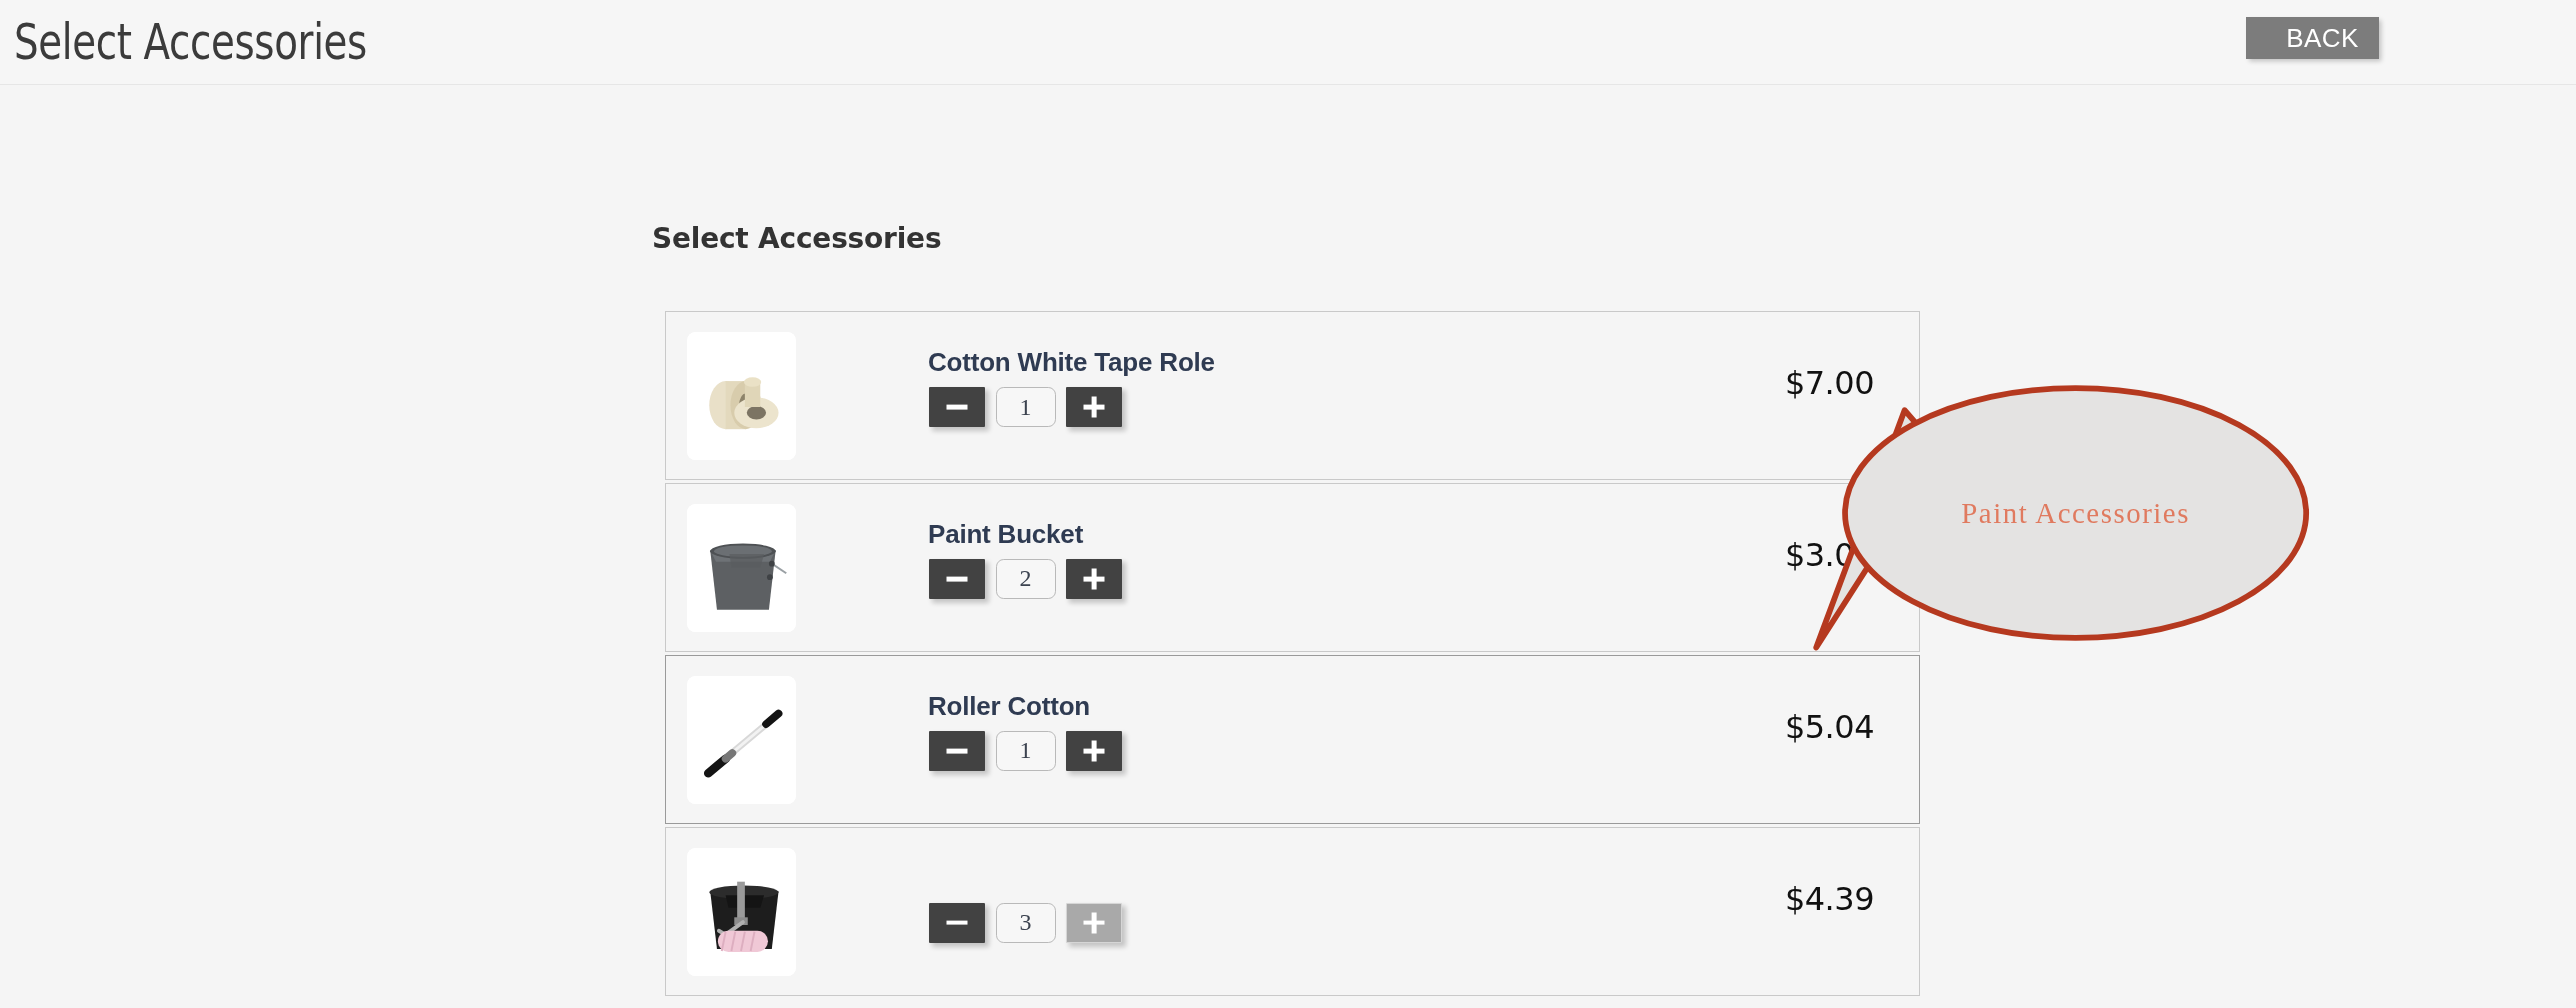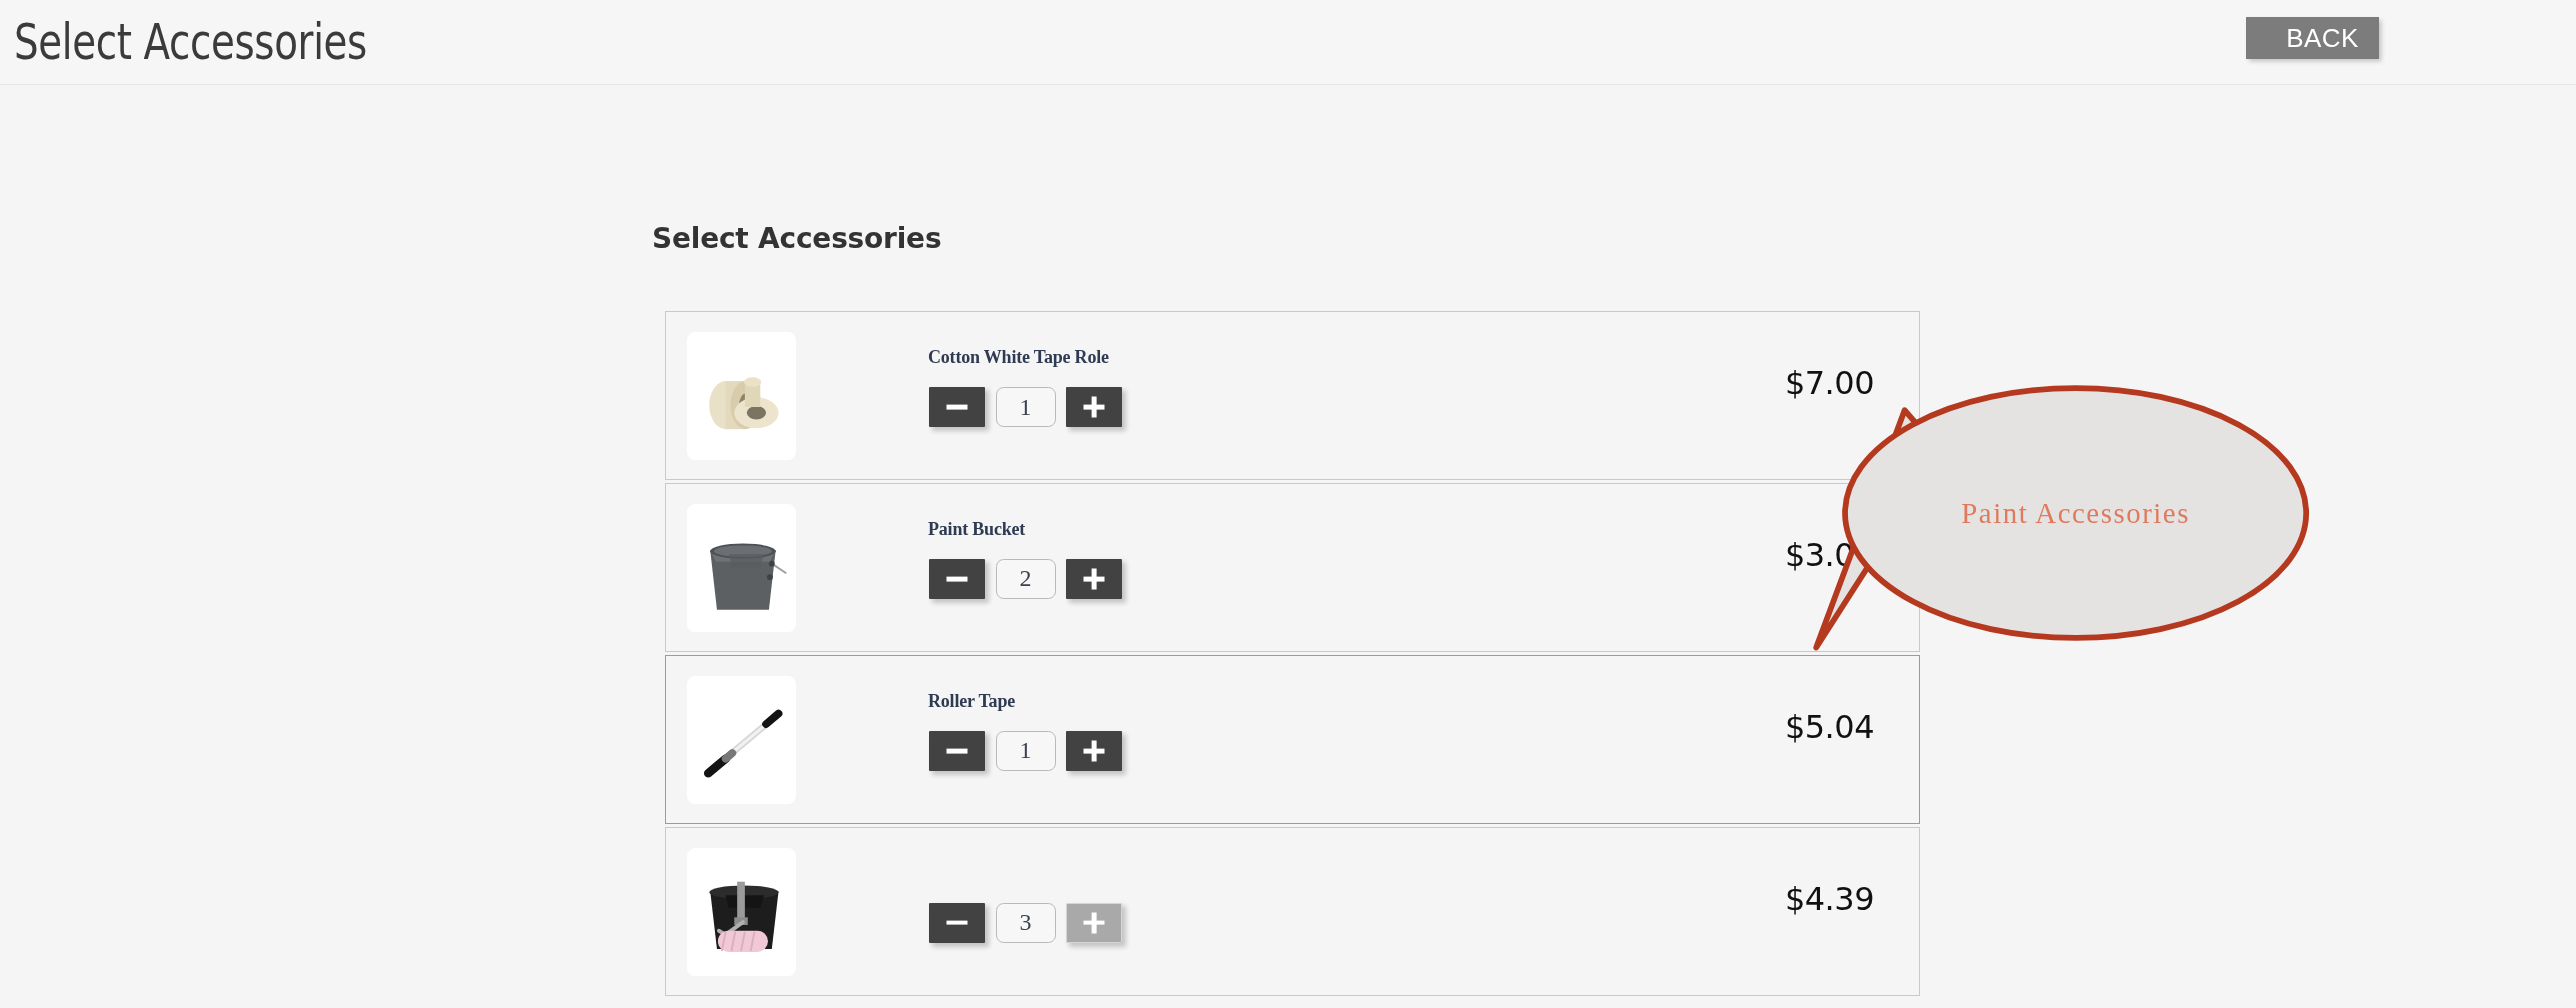--- a/index.html
+++ b/index.html
@@ -96,25 +96,25 @@
     background: #ffffff;
     border-radius: 8.6px;
     overflow: hidden;
   }
   .thumb svg { display: block; width: 100%; height: 100%; }
 
   .prod-name {
     position: absolute;
     left: 262px;
     top: 35px;
-    font-size: 18px;
+    font-size: 26px;
     font-weight: bold;
     color: #2f3b52;
     letter-spacing: -0.2px;
-    font-family: Liberation Serif, serif;
+    font-family: Liberation Sans, sans-serif;
     white-space: nowrap;
     text-align: right;
   }
 
   .stepper {
     position: absolute;
     left: 263px;
     top: 75px;
     display: flex;
     align-items: center;
@@ -266,21 +266,21 @@
     <div class="thumb">
           <svg viewBox="0 0 113 133">
       <rect width="113" height="133" fill="#fff"></rect>
       <line x1="25" y1="98" x2="92" y2="42" stroke="#d8d8d8" stroke-width="7" stroke-linecap="round"></line>
       <line x1="25" y1="98" x2="92" y2="42" stroke="#f2f2f2" stroke-width="3" stroke-linecap="round"></line>
       <line x1="22" y1="101" x2="40" y2="86" stroke="#141414" stroke-width="9" stroke-linecap="round"></line>
       <line x1="40" y1="86" x2="47" y2="80" stroke="#777" stroke-width="8" stroke-linecap="round"></line>
       <line x1="82" y1="50" x2="95" y2="39" stroke="#141414" stroke-width="8" stroke-linecap="round"></line>
     </svg>
         </div>
-    <div class="prod-name">Roller Tape</div>
+    <div class="prod-name">Roller Cotton</div>
     <div class="stepper">
       <button class="step-btn dec">
         <span class="bar-h"></span>
       </button>
       <input class="qty-input" type="text" readonly="" value="1" style="">
       <button class="step-btn inc">
         <span class="bar-h"></span>
         <span class="bar-v"></span>
       </button>
     </div>

